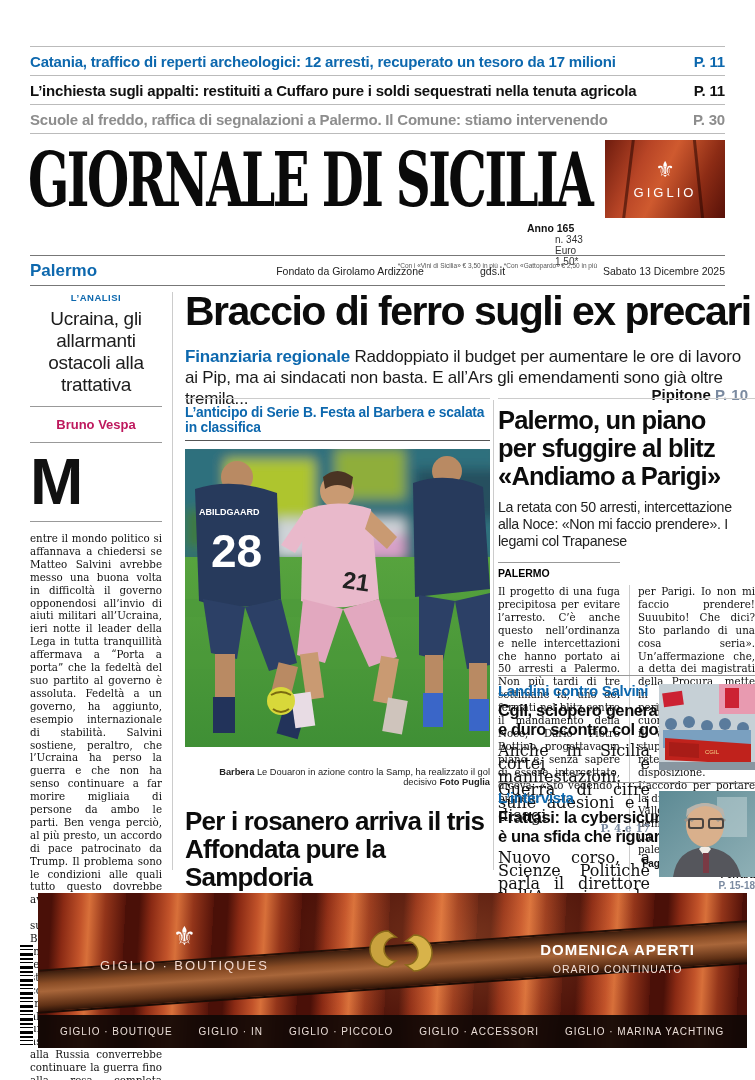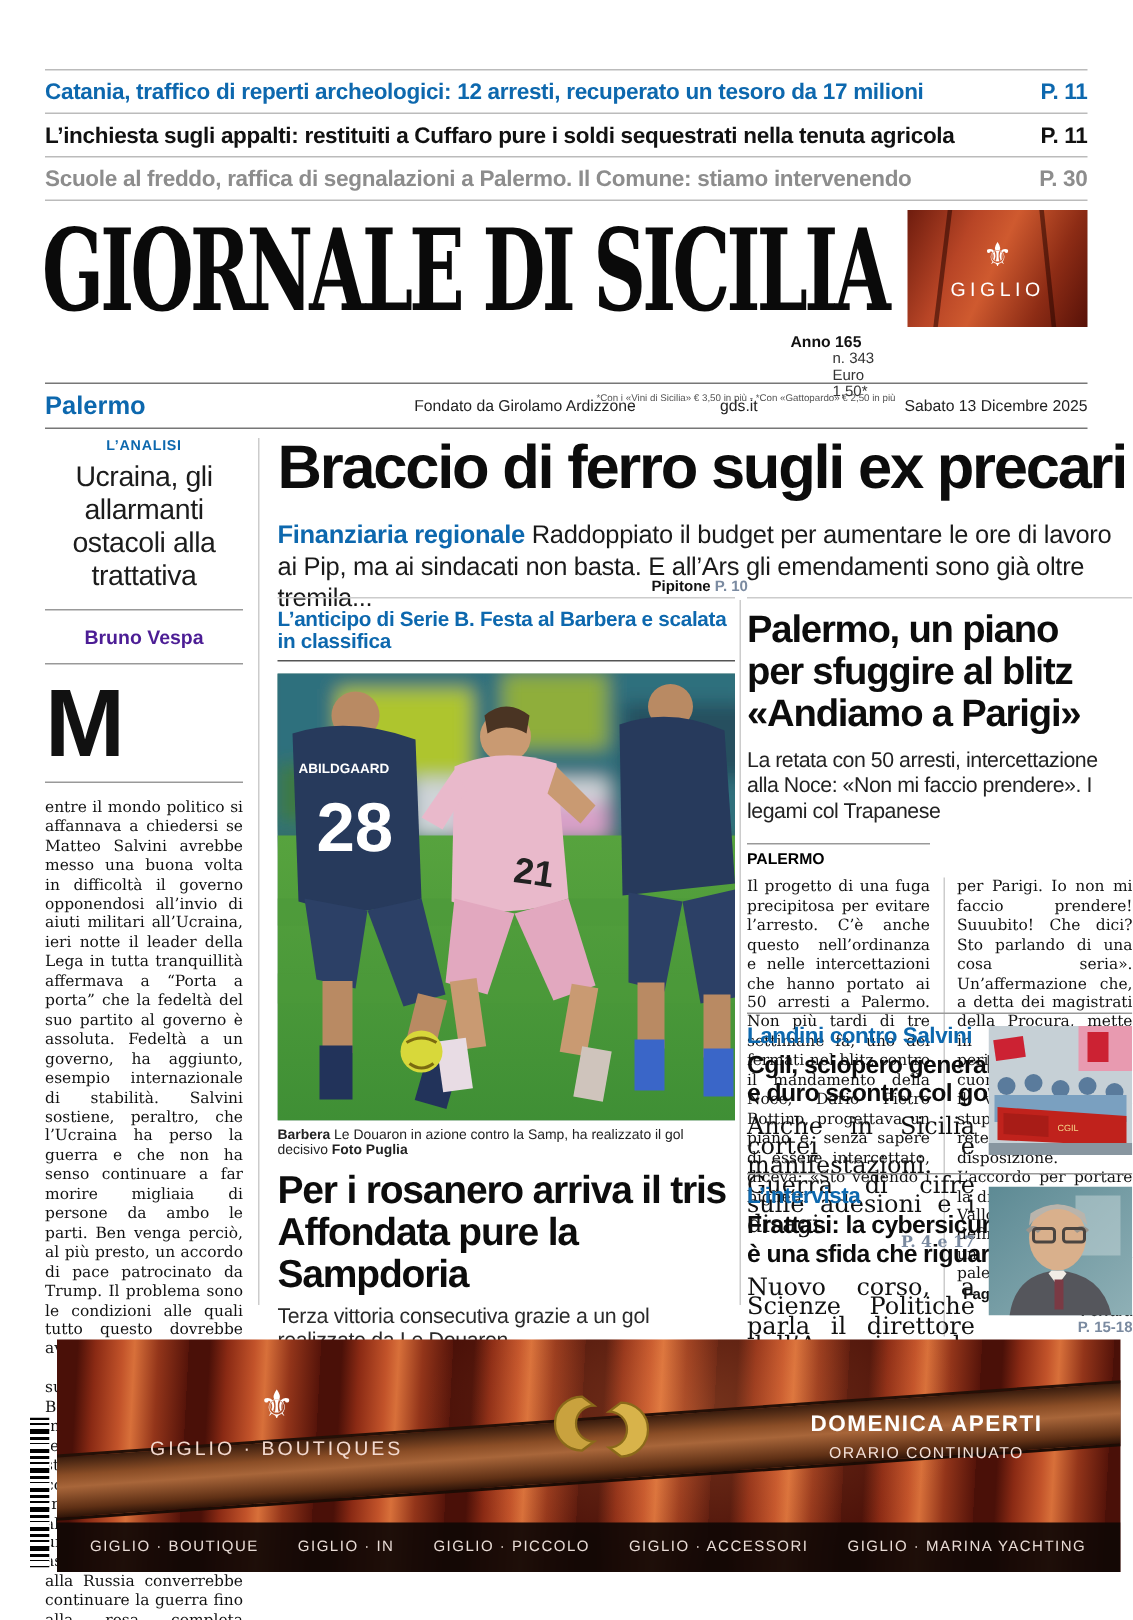--- a/index.html
+++ b/index.html
@@ -34,40 +34,40 @@
   .datebar .date { font-size:10.5px; color:#222; flex:1; text-align:right; }
 
   
   .vline { position:absolute; width:1px; background:#ccc; }
 
   
   .analysis { position:absolute; left:30px; top:292px; width:132px; }
   .analysis .kick { color:#0d68ae; font-size:9.5px; font-weight:bold; letter-spacing:.5px; text-align:center; }
   .analysis .title { font-size:19px; line-height:22px; color:#1c1c1c; text-align:center; margin-top:5px; letter-spacing:-0.3px; }
   .analysis .rule { border-top:1px solid #999; margin:10px 0; }
-  .analysis .author { font-size:13px; font-weight:bold; text-align:center; color:#4c1d95; }
+  .analysis .author { font-size:13px; font-weight:bold; text-align:center; color:#be185d; }
   .analysis .drop { font-size:64px; line-height:58px; font-weight:bold; color:#111; font-family:"Liberation Sans", sans-serif; }
   .serif { font-family:"DejaVu Serif", serif; font-size:10.3px; line-height:12.9px; color:#111; text-align:justify; }
   .analysis .indent { text-indent:10px; }
 
   
   .lead-hl { position:absolute; left:185px; top:288px; width:570px; font-size:41px; font-weight:bold; letter-spacing:-1.5px; color:#0c0c0c; white-space:nowrap; }
   .lead-stand { position:absolute; left:185px; top:346px; width:565px; font-size:17px; line-height:21px; color:#1a1a1a; letter-spacing:-0.2px; }
   .lead-stand .kick { color:#0d68ae; font-weight:bold; }
-  .lead-by { position:absolute; left:185px; top:386px; width:563px; text-align:center; font-size:10px; }
+  .lead-by { position:absolute; left:185px; top:386px; width:563px; text-align:right; font-size:15px; }
   .byl { font-weight:bold; color:#111; }
   .bypg { color:#7a8aa0; font-weight:bold; }
 
   
   .foot { position:absolute; left:185px; top:398px; width:305px; border-top:1px solid #ccc; }
   .foot .kick { color:#0d68ae; font-weight:bold; font-size:13.8px; letter-spacing:-0.2px; padding:6px 0 5px; border-bottom:1px solid #555; }
   .foot .photo { margin-top:8px; width:305px; height:298px; display:block; }
-  .foot .cap { font-size:9.3px; color:#222; margin-top:4px; }
+  .foot .cap { font-size:9.3px; color:#222; margin-top:20px;text-align:right; }
   .foot .cap b { font-weight:bold; }
-  .foot .hl { font-size:26px; line-height:28px; font-weight:bold; color:#0c0c0c; letter-spacing:-0.8px; margin-top:8px; white-space:pre-line; }
+  .foot .hl { font-size:26px; line-height:28px; font-weight:bold; color:#0c0c0c; letter-spacing:-0.8px; margin-top:20px; white-space:pre-line; }
   .foot .stand { font-size:14.2px; color:#2a2a2a; margin-top:7px; letter-spacing:-0.2px; }
   .foot .by { text-align:right; font-size:10.5px; margin-top:3px; }
 
   
   .blitz { position:absolute; left:498px; top:398px; width:257px; border-top:1px solid #ccc; }
   .blitz .hl { font-size:25.5px; line-height:28px; font-weight:bold; letter-spacing:-0.8px; color:#0c0c0c; padding-top:7px; white-space:pre-line; }
   .blitz .stand { font-size:14.2px; line-height:17px; color:#222; margin-top:9px; letter-spacing:-0.3px; }
   .blitz .dateline { font-size:10.5px; font-weight:bold; margin-top:12px; border-top:1px solid #999; width:122px; padding-top:4px; }
   .blitz .cols { display:flex; gap:9px; margin-top:6px; }
   .blitz .c1 { width:122px; }

